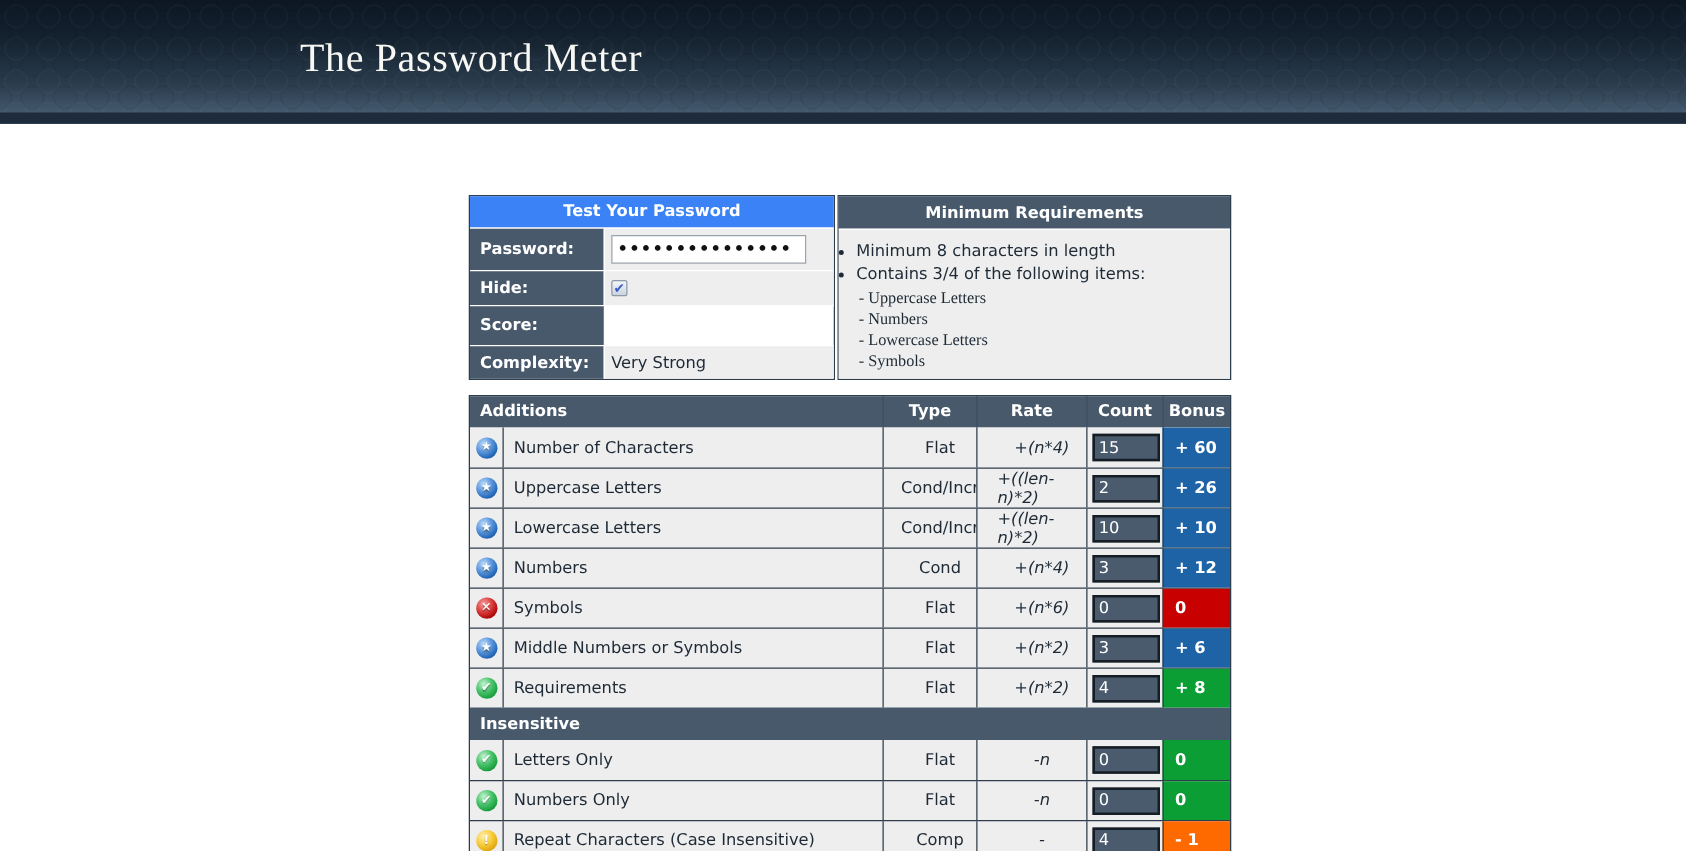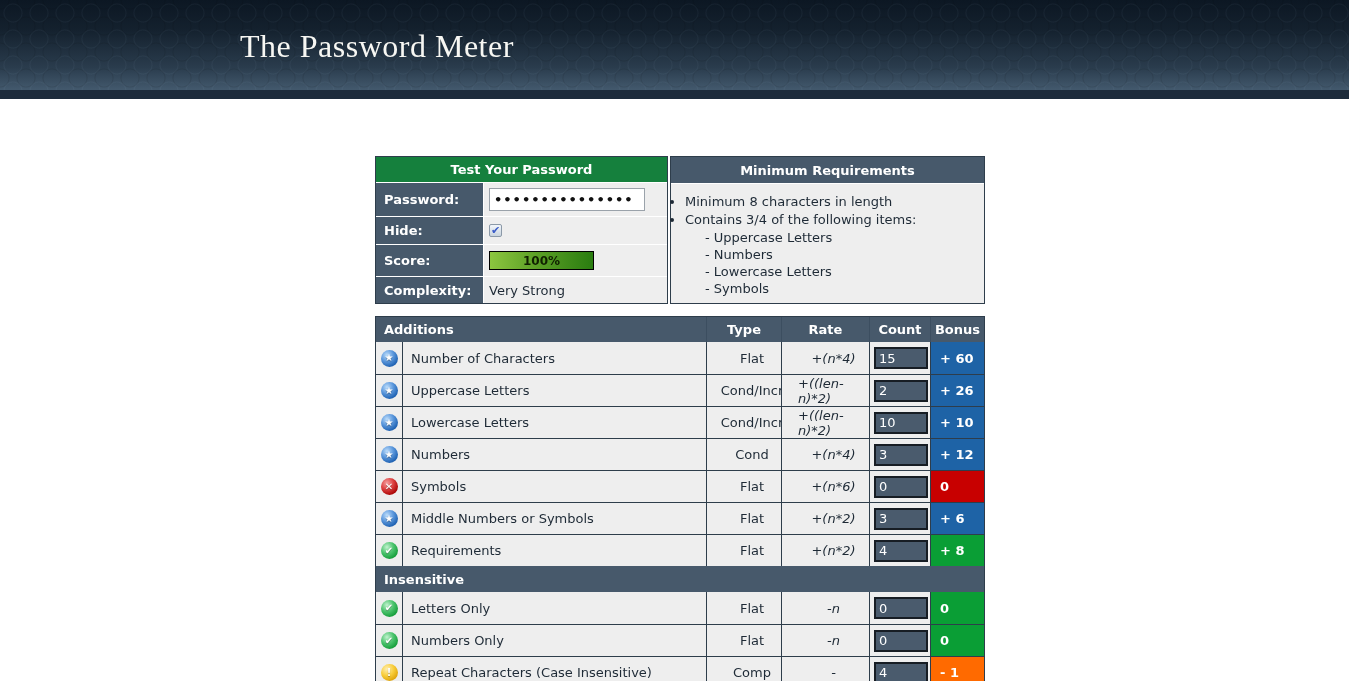--- a/index.html
+++ b/index.html
@@ -32,21 +32,21 @@
   
   .content { width: 610px; margin-left: 375px; padding-top: 57px; }
   .top-tables { display: flex; gap: 2px; height: 148px; }
 
   
   .test-panel {
     width: 293px; border: 1px solid #2e3d4b; background: #ffffff;
     display: flex; flex-direction: column;
   }
   .test-panel .panel-title {
-    height: 26px; background: #15803d; color: #fff; font-weight: bold;
+    height: 26px; background: #3b82f6; color: #fff; font-weight: bold;
     display: flex; align-items: center; justify-content: center;
   }
   .trow { display: flex; border-top: 1px solid #ffffff; flex: 0 0 auto; }
   .trow .tlabel {
     width: 107px; background: #47596b; color: #fff; font-weight: bold;
     display: flex; align-items: center; padding-left: 8px; flex: 0 0 auto;
   }
   .trow .tvalue {
     flex: 1; background: #eeeeee; display: flex; align-items: center;
     padding-left: 5px; border-left: 1px solid #ffffff; color: #1e2a36;
@@ -149,42 +149,36 @@
 
       <div class="trow row-hide">
         <div class="tlabel">Hide:</div>
         <div class="tvalue">
           <span class="checkbox">✔</span>
         </div>
       </div>
 
       <div class="trow row-score">
         <div class="tlabel">Score:</div>
-        <div class="tvalue">
-          <div class="score-bar">
-            <div class="score-fill" id="score-fill" style="width: 100%;"></div>
-            <div class="score-label">100%</div>
-          </div>
-        </div>
       </div>
 
       <div class="trow row-complexity">
         <div class="tlabel">Complexity:</div>
         <div class="tvalue">Very Strong</div>
       </div>
     </div>
 
     <div class="req-panel">
       <div class="panel-title">Minimum Requirements</div>
       <div class="req-body">
         <ul>
           <li>Minimum 8 characters in length</li>
           <li>Contains 3/4 of the following items:</li>
         </ul>
-        <div style="margin-left:20px;">
+        <div style="margin-left:2px;font-family:Liberation Serif, serif;">
           <div class="req-sub">- Uppercase Letters</div>
           <div class="req-sub">- Numbers</div>
           <div class="req-sub">- Lowercase Letters</div>
           <div class="req-sub">- Symbols</div>
         </div>
       </div>
     </div>
 
   </div>
 

